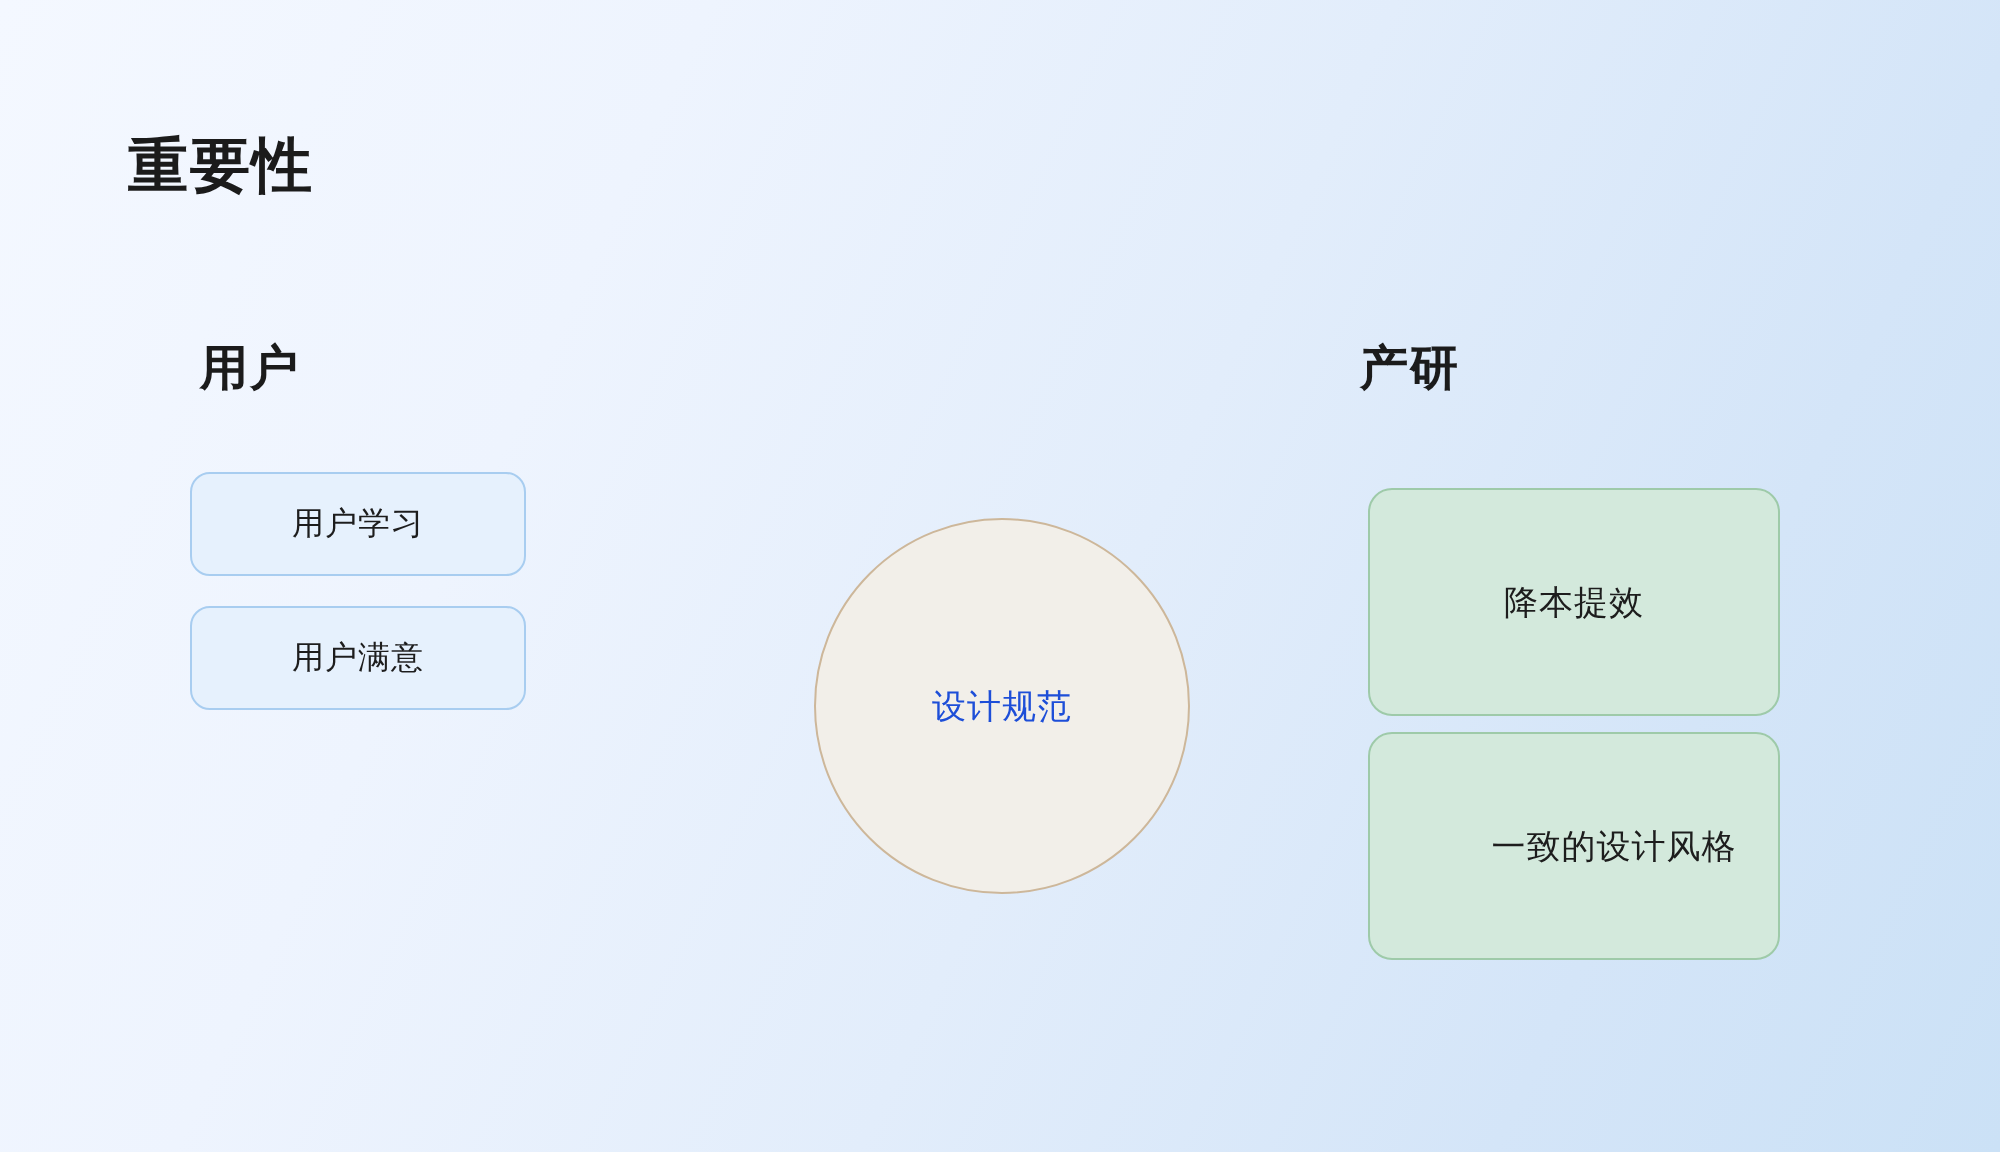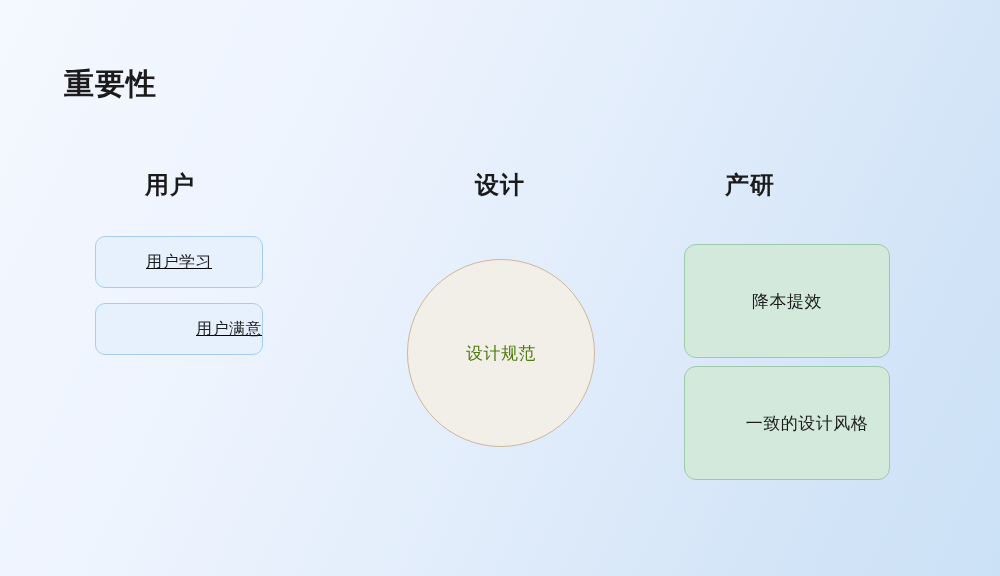--- a/index.html
+++ b/index.html
@@ -28,67 +28,65 @@
     color: #1b1b1b;
     letter-spacing: 1px;
     line-height: 40px;
   }
   .col-header {
     position: absolute;
     font-size: 24px;
     font-weight: bold;
     color: #1b1b1b;
     line-height: 34px;
-    text-align: center;
     letter-spacing: 1px;
   }
   .col-header.users   { left: 100px; top: 168px; width: 140px; }
   .col-header.design  { left: 430px; top: 168px; width: 140px; }
   .col-header.rnd     { left: 680px; top: 168px; width: 140px; }
 
   
   .user-col {
     position: absolute;
     left: 95px;
     top: 236px;
     width: 168px;
-    text-decoration: underline;
   }
   .user-card {
     box-sizing: border-box;
     width: 168px;
     height: 52px;
     margin-bottom: 15px;
     border: 1px solid #a8cdf0;
     border-radius: 10px;
     background: #e6f1fd;
     display: flex;
     align-items: center;
     justify-content: center;
     font-size: 16px;
     color: #1d1d1d;
     letter-spacing: 0.5px;
   }
-  .user-card:last-child { margin-bottom: 0; justify-content: flex-end; }
+  .user-card:last-child { margin-bottom: 0; }
 
   
   .design-circle {
     position: absolute;
     left: 407px;
     top: 259px;
     width: 186px;
     height: 186px;
     border-radius: 50%;
     background: #f2efe9;
     border: 1px solid #cdb79a;
     display: flex;
     align-items: center;
     justify-content: center;
     font-size: 17px;
-    color: #4d7c0f;
+    color: #1d4ed8;
     letter-spacing: 0.5px;
   }
 
   
   .rnd-col {
     position: absolute;
     left: 684px;
     top: 244px;
     width: 206px;
   }
@@ -110,21 +108,20 @@
   .rnd-card:last-child { margin-bottom: 0; padding-left: 40px; }
 </style>
 </head>
 <body>
 
 <div class="slide">
 
   <div class="slide-title">重要性</div>
 
   <div class="col-header users">用户</div>
-  <div class="col-header design">设计</div>
   <div class="col-header rnd">产研</div>
 
   <div class="user-col">
     <div class="user-card">
       <span>用户学习</span>
     </div>
     <div class="user-card">
       <span>用户满意</span>
     </div>
   </div>

